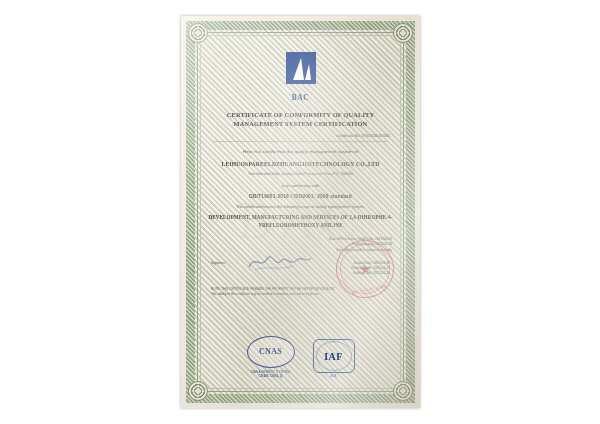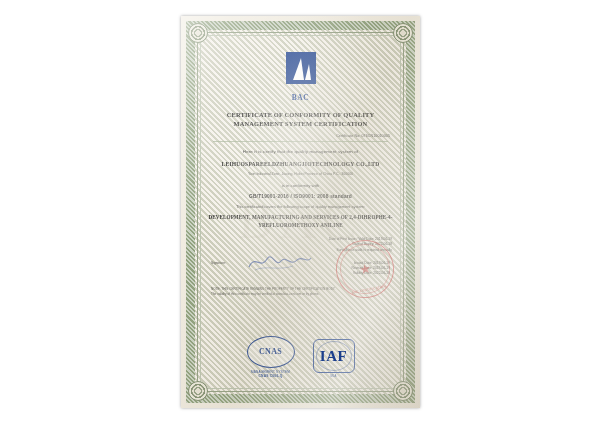--- a/index.html
+++ b/index.html
@@ -353,21 +353,21 @@
   .iaf-badge {
     width: 42px;
     height: 34px;
     position: relative;
     display: flex;
     align-items: center;
     justify-content: center;
   }
   .iaf-badge .iaf-text {
     font-family: "Liberation Serif", serif;
-    font-size: 15px;
+    font-size: 10px;
     font-weight: bold;
     color: #1b3f8c;
     letter-spacing: 0.5px;
     z-index: 2;
   }
   .iaf-badge .iaf-ring {
     position: absolute;
     inset: 0;
     border: 1.4px solid #1b3f8c;
     border-radius: 6px;

